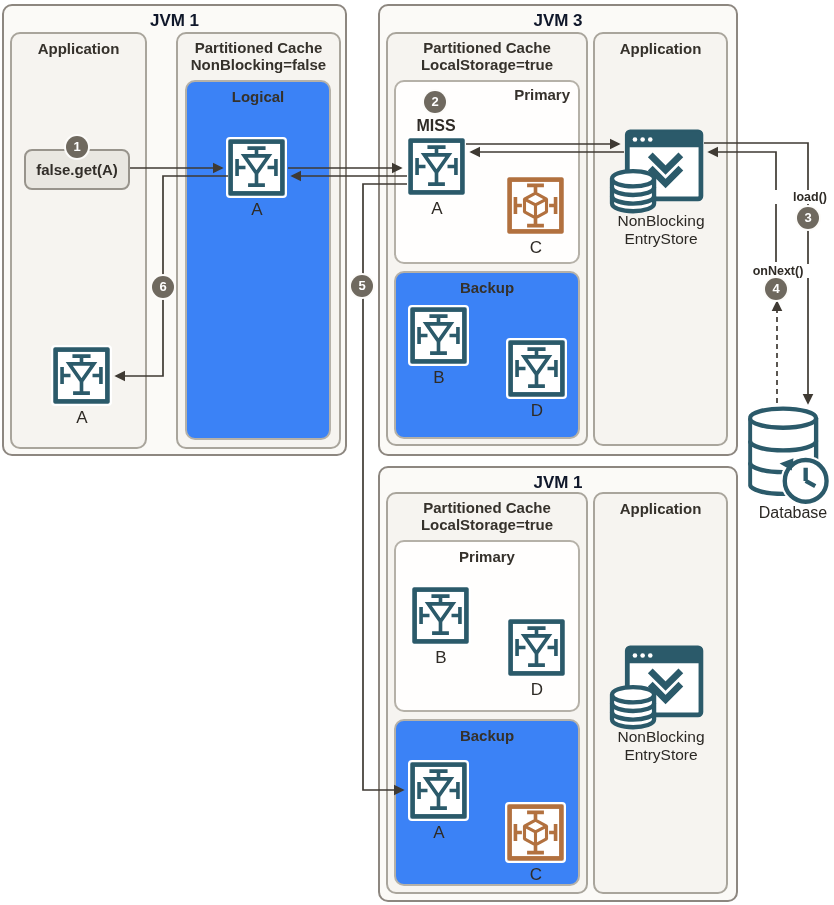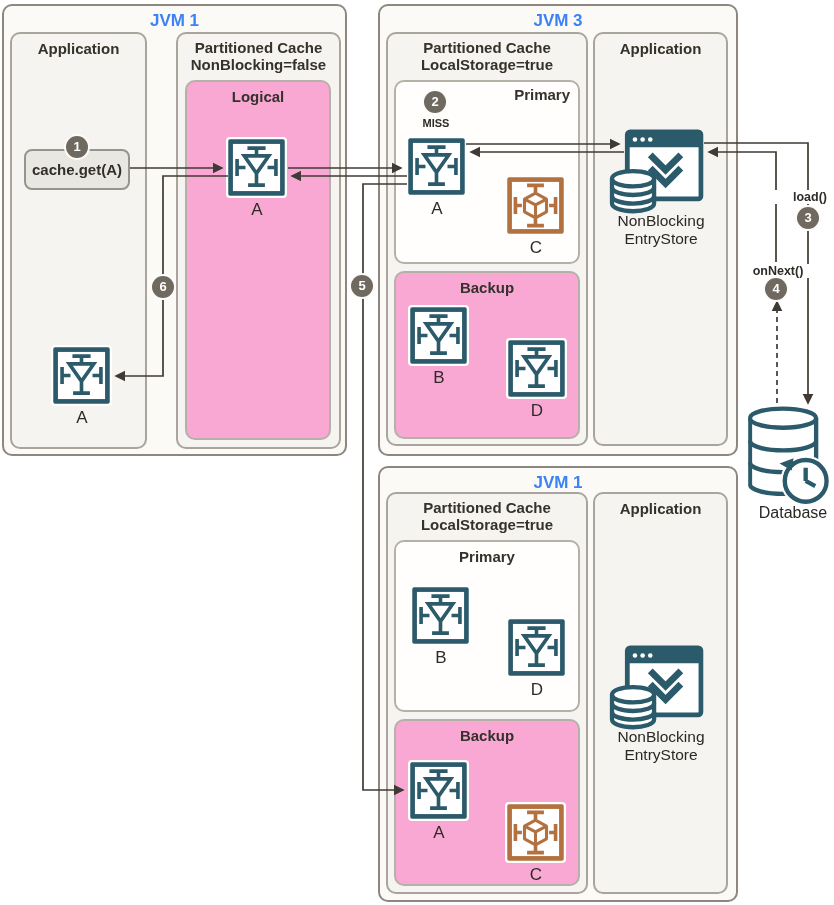--- a/index.html
+++ b/index.html
@@ -3,22 +3,22 @@
 <meta charset="utf-8">
 <style>
   html,body{margin:0;padding:0;background:#fff;}
   body{font-family:"Liberation Sans", sans-serif;color:#322e29;}
   #stage{position:relative;width:834px;height:905px;background:#fff;overflow:hidden;}
   .box{position:absolute;box-sizing:border-box;border-radius:10px;}
   .jvm{border:2px solid #8d8780;background:#fbfaf7;z-index:1;}
   .section{border:2px solid #a9a59c;background:#f6f4f0;z-index:2;}
   .subbox{border:2px solid #b5b1a8;z-index:3;}
   .white{background:#fffefd;}
-  .beige{background:#f9a8d4;}
-  .jvm-title{margin-top:5px;text-align:center;font-size:17px;font-weight:bold;color:#3b82f6;}
+  .beige{background:#3b82f6;}
+  .jvm-title{margin-top:5px;text-align:center;font-size:17px;font-weight:bold;color:#0f172a;}
   .box-title{padding-top:6px;text-align:center;font-size:15px;font-weight:bold;color:#35312b;line-height:17px;}
   .lbl{position:absolute;z-index:30;}
   .node{position:absolute;width:57px;height:57px;z-index:10;outline:2.5px solid #fff;background:#fff;border-radius:2px;}
   .node-label{position:absolute;width:86px;text-align:center;font-size:17px;color:#2f2b26;z-index:10;}
   .badge{position:absolute;width:22px;height:22px;border-radius:50%;background:#6f695f;color:#fff;
          font-size:13px;font-weight:bold;line-height:22px;text-align:center;z-index:32;
          box-shadow:0 0 0 2px #fdfcfa;}
   .anno{font-size:12.5px;font-weight:bold;color:#2f2b26;text-align:center;background:#fff;padding:0 2px;}
   .estore-label{position:absolute;width:130px;text-align:center;font-size:15.5px;line-height:18px;color:#2b2824;z-index:10;}
   .big-icon{position:absolute;z-index:10;}
@@ -104,21 +104,21 @@
   </div>
   <div class="box section" style="left:176px;top:32px;width:165px;height:417px;">
     <div class="box-title" style="padding-top:5px;">Partitioned Cache</div>
     <div class="box-title" style="padding-top:0;">NonBlocking=false</div>
   </div>
   <div class="box subbox beige" style="left:185px;top:80px;width:146px;height:360px;">
     <div class="box-title">Logical</div>
   </div>
 
   <div class="lbl" style="left:24px;top:149px;width:106px;height:41px;border:2px solid #98948c;border-radius:8px;
-       background:#e9e7e1;font-weight:bold;font-size:15px;text-align:center;line-height:37px;box-sizing:border-box;z-index:10;">cache.get(A)</div>
+       background:#e9e7e1;font-weight:bold;font-size:15px;text-align:center;line-height:37px;box-sizing:border-box;z-index:10;">false.get(A)</div>
 
   <svg class="node" style="left:228px;top:139px;" viewBox="0 0 44 44">
       <use href="#sym-cache-node"></use>
     </svg>
   <div class="node-label" style="left:214px;top:200px;">A</div>
 
   <svg class="node" style="left:53px;top:347px;" viewBox="0 0 44 44">
       <use href="#sym-cache-node"></use>
     </svg>
   <div class="node-label" style="left:39px;top:408px;">A</div>
@@ -129,21 +129,21 @@
   <div class="box section" style="left:386px;top:32px;width:202px;height:414px;">
     <div class="box-title" style="padding-top:5px;">Partitioned Cache</div>
     <div class="box-title" style="padding-top:0;">LocalStorage=true</div>
   </div>
   <div class="box section" style="left:593px;top:32px;width:135px;height:414px;">
     <div class="box-title">Application</div>
   </div>
 
   <div class="box subbox white" style="left:394px;top:80px;width:186px;height:184px;"></div>
   <div class="lbl" style="left:400px;top:86px;width:170px;text-align:right;font-size:15px;font-weight:bold;color:#35312b;">Primary</div>
-  <div class="lbl" style="left:406px;top:117px;width:60px;font-size:11px;font-weight:bold;text-align:center;color:#2f2b26;">MISS</div>
+  <div class="lbl" style="left:406px;top:117px;width:60px;font-size:16px;font-weight:bold;text-align:center;color:#2f2b26;">MISS</div>
 
   <svg class="node" style="left:408px;top:138px;" viewBox="0 0 44 44">
       <use href="#sym-cache-node"></use>
     </svg>
   <div class="node-label" style="left:394px;top:199px;">A</div>
   <svg class="node" style="left:507px;top:177px;" viewBox="0 0 44 44">
       <use href="#sym-cube-node"></use>
     </svg>
   <div class="node-label" style="left:493px;top:238px;">C</div>
 

